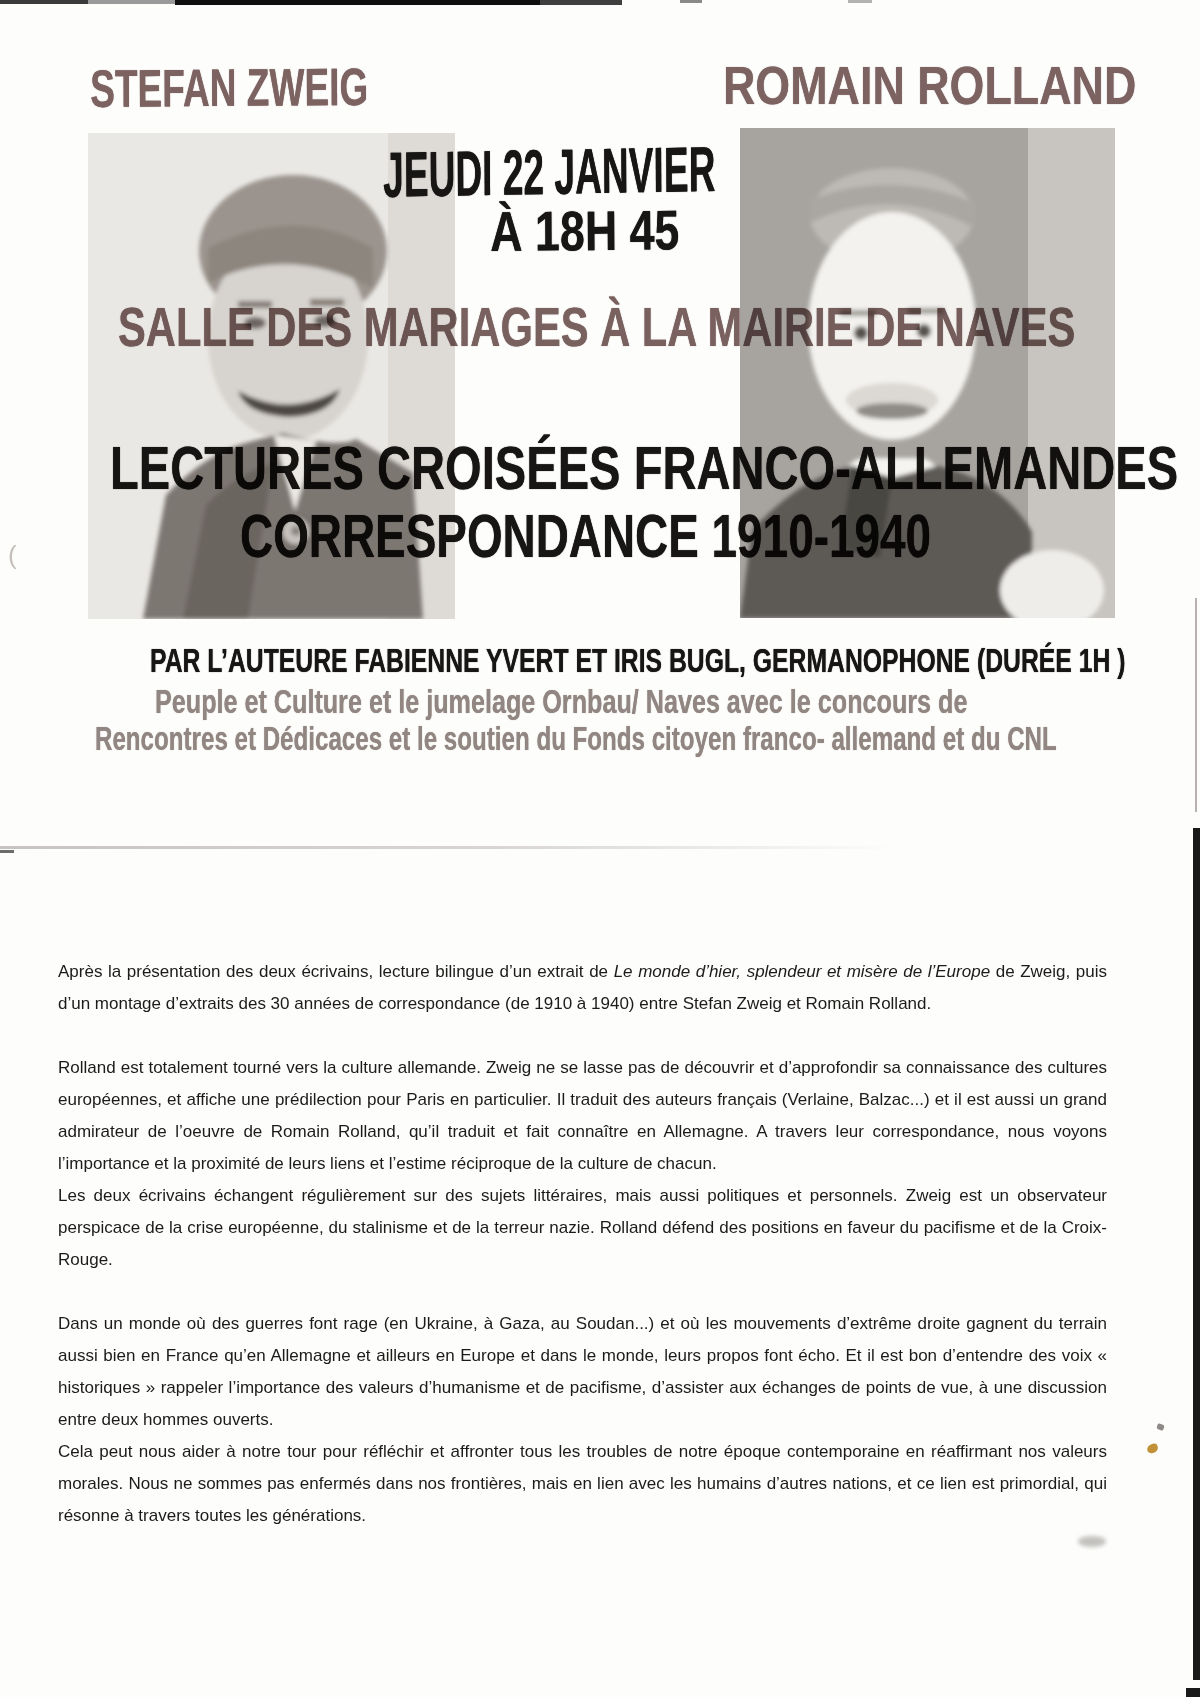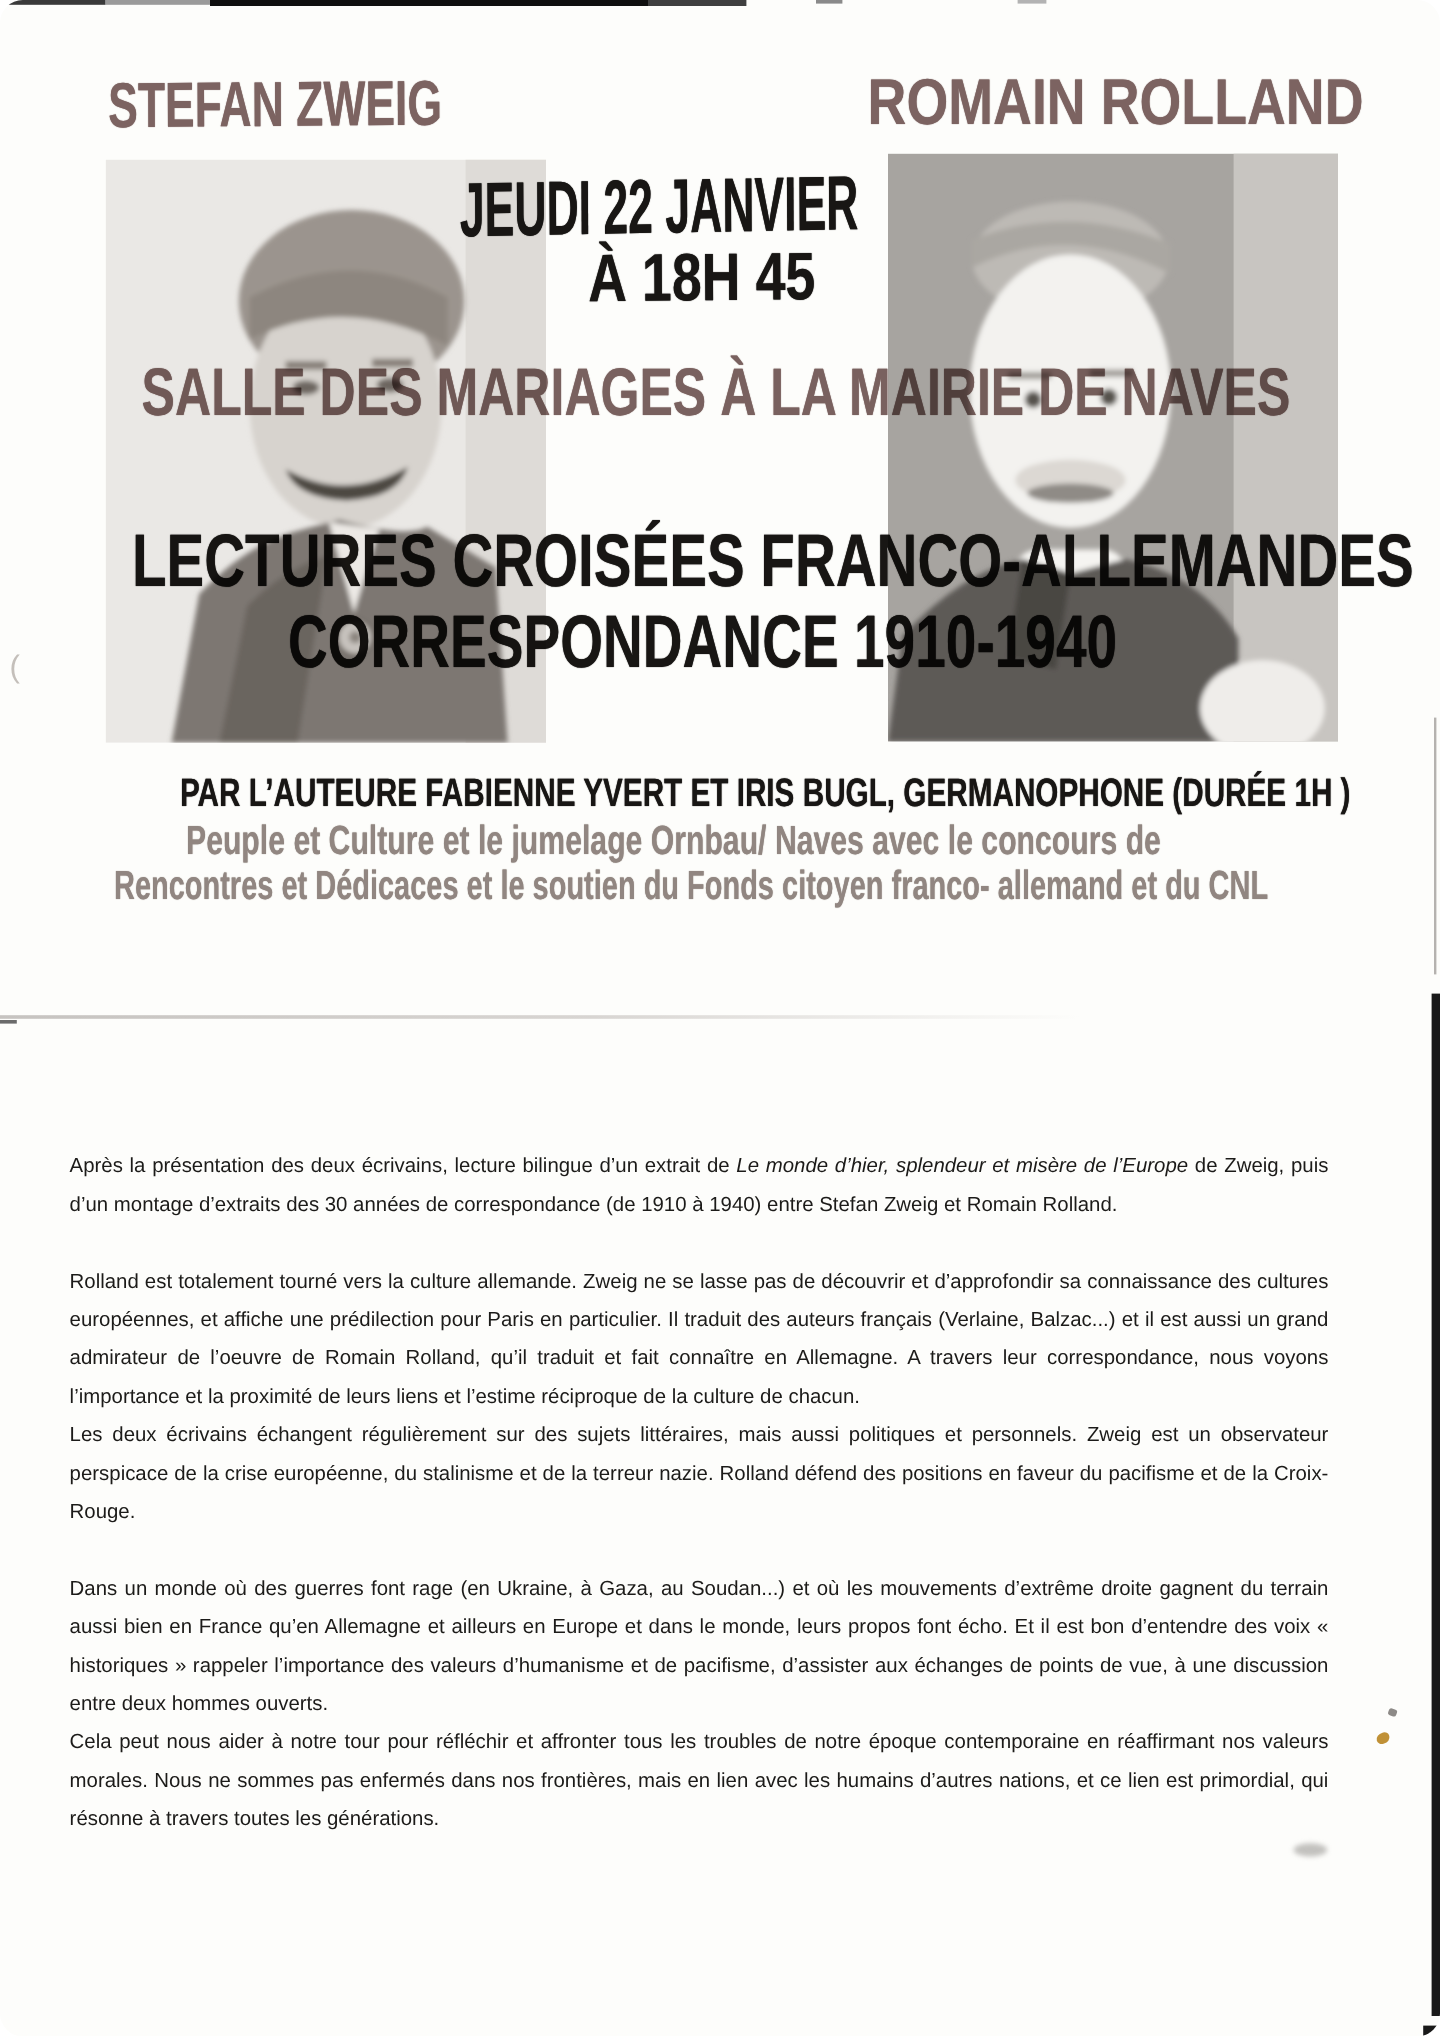--- a/index.html
+++ b/index.html
@@ -6,21 +6,21 @@
     --paper:#fdfdfb;
     --ink-black:#181614;
     --ink-brown:#7c6361;
     --ink-maroon:#6f5452;
     --ink-taupe:#8c807b;
     --body-text:#1c1b19;
   }
   html,body{margin:0;padding:0;}
   body{width:1200px;height:1697px;background:#ffffff;
        font-family:"Liberation Sans", sans-serif;}
-  .page{position:relative;width:1200px;height:1697px;background:var(--paper);overflow:hidden;border-radius:19px;}
+  .page{position:relative;width:1200px;height:1697px;background:var(--paper);overflow:hidden;}
 
   
   .cond{position:absolute;font-weight:bold;white-space:nowrap;line-height:1;
         transform-origin:left top;letter-spacing:0px;
         text-shadow:0 0 1px currentColor;}
   .author-left {left:90px;  top:62px;  font-size:53px; color:var(--ink-brown); transform:scaleX(.70) rotate(-.3deg);}
   .author-right{left:723px; top:58px;  font-size:54px; color:var(--ink-brown); transform:scaleX(.83);}
   .date1{left:383px; top:143px; font-size:64px; color:var(--ink-black); transform:scaleX(.58) rotate(-.6deg); z-index:3;}
   .date2{left:490px; top:204px; font-size:56px; color:var(--ink-black); transform:scaleX(.80) rotate(-.4deg); z-index:3;}
   .venue{left:118px; top:299px; font-size:56px; color:var(--ink-maroon); transform:scaleX(.745); z-index:3; mix-blend-mode:multiply; opacity:.92;}

